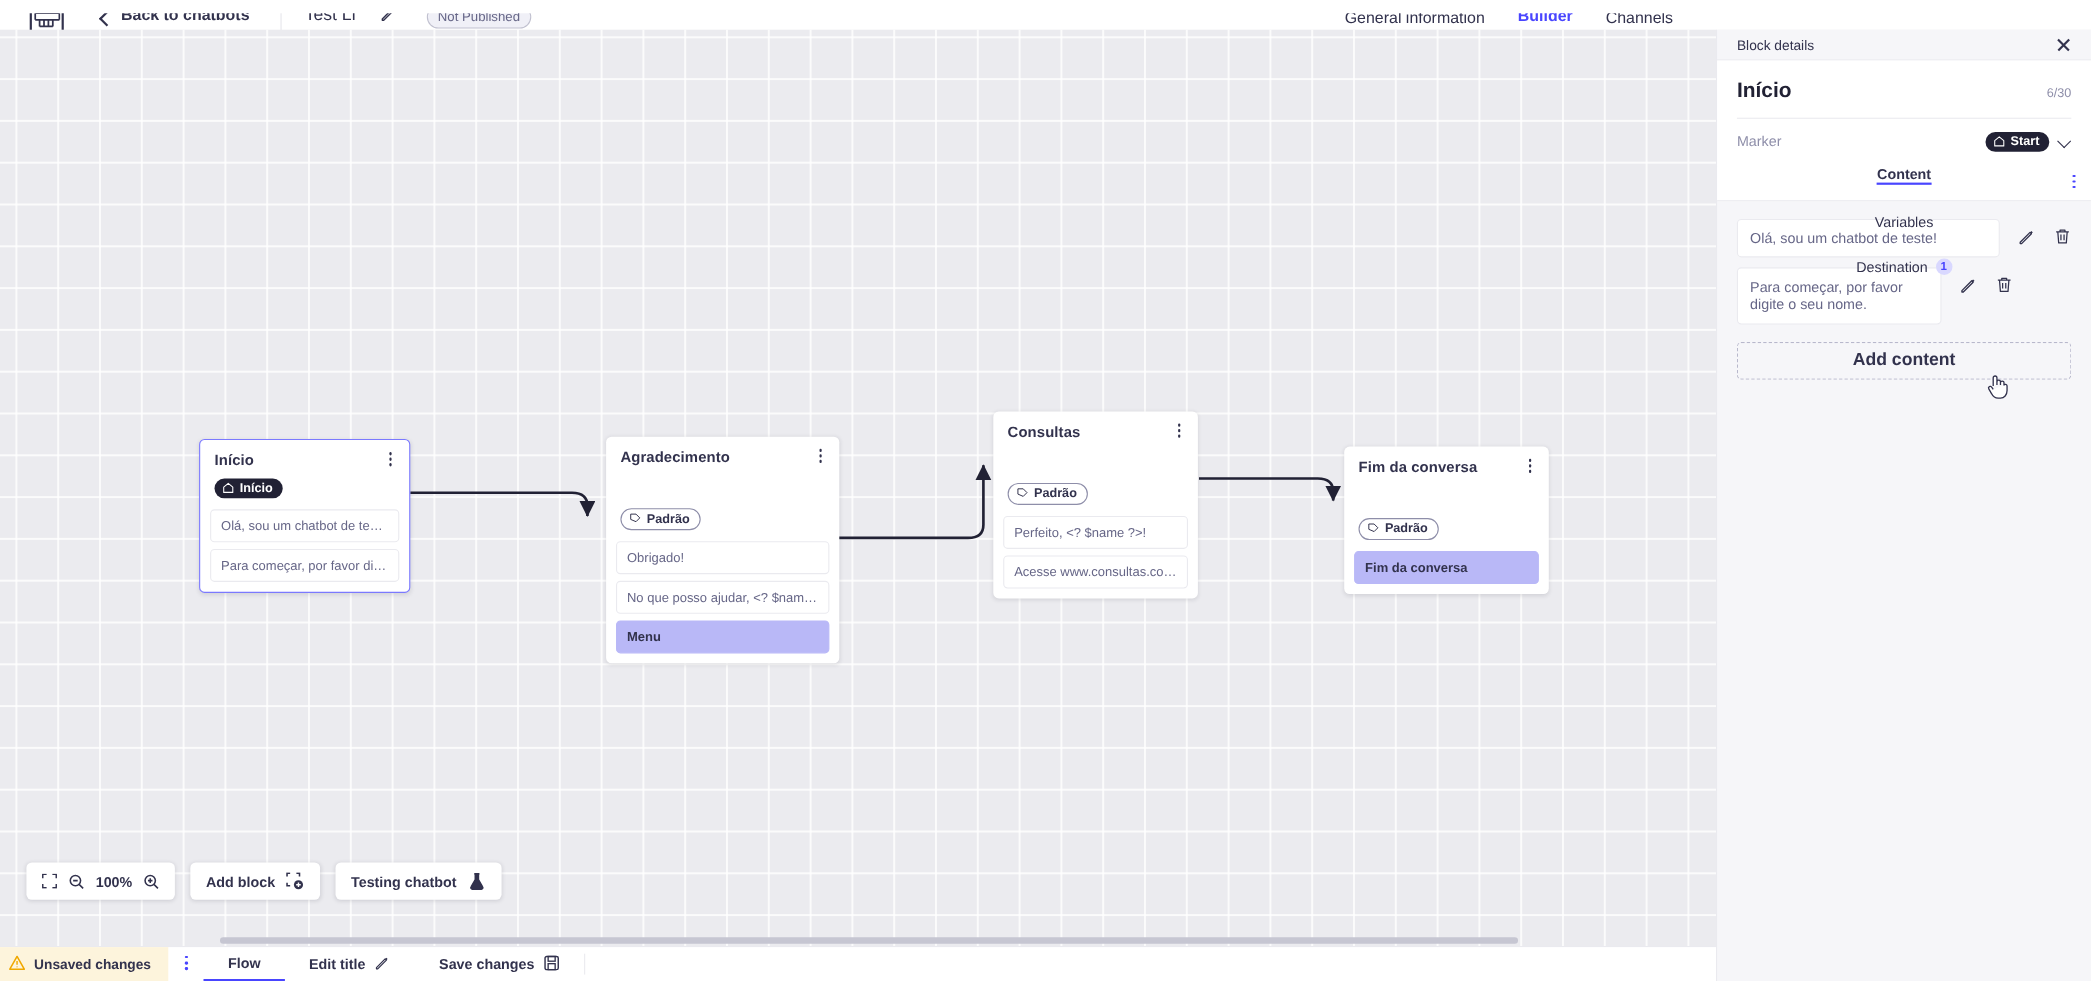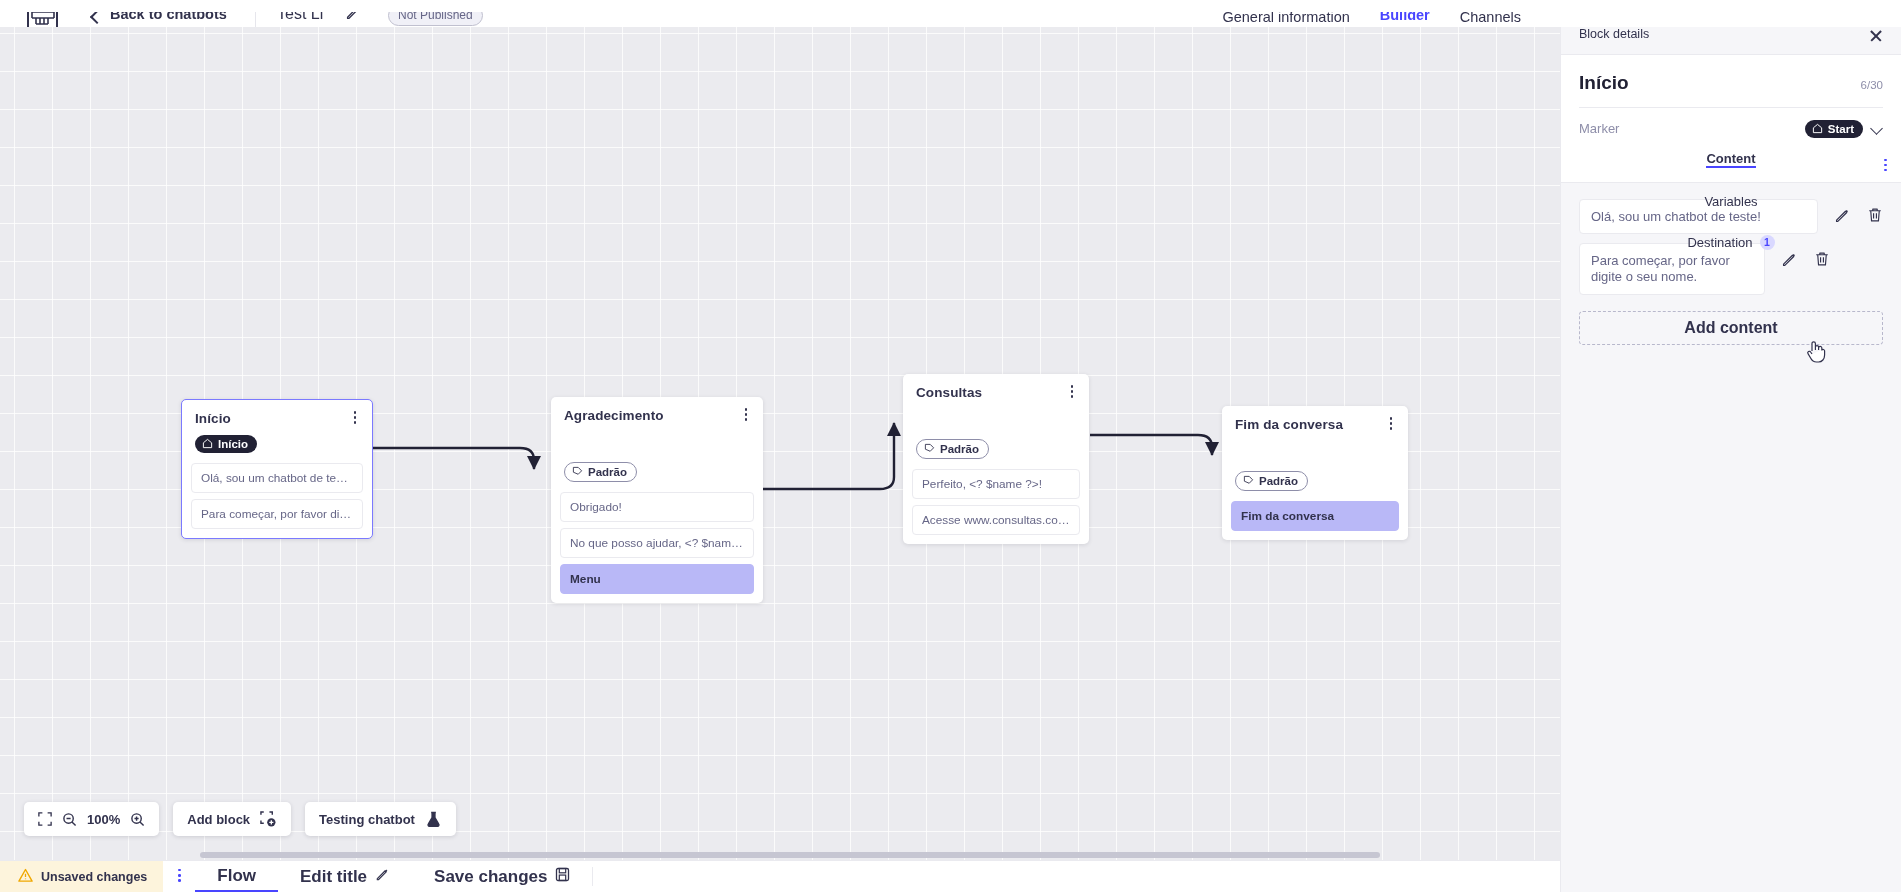--- a/index.html
+++ b/index.html
@@ -92,53 +92,53 @@
   .node-rows{ padding:0 9px 9px 9px; }
   .row{
     border:1px solid #eaeaef; border-radius:4px; background:#fff;
     font-size:11.8px; color:#666687; padding:7px 9px; margin-bottom:6px;
     white-space:nowrap; overflow:hidden; text-overflow:ellipsis;
   }
   .row:last-child{ margin-bottom:0; }
   .row.highlight{ background:#b9b8f7; color:#32324d; font-weight:700; border-color:#b9b8f7; }
 
   
-  .float-bar{ position:absolute; left:24px; bottom:24px; display:flex; gap:14px; z-index:9;justify-content:flex-end; }
+  .float-bar{ position:absolute; left:24px; bottom:42px; display:flex; gap:14px; z-index:9;justify-content:flex-end; }
   .fgrp{
     background:#fff; border-radius:5px; box-shadow:0 1px 4px rgba(33,33,52,.15);
     height:34px; display:flex; align-items:center; padding:0 14px; gap:10px;
     font-size:13px; font-weight:700; color:#32324d;
   }
   .fgrp .ic{ display:flex; align-items:center; }
 
   
   .statusbar{
     position:absolute; left:0; bottom:0; width:1560px; height:32px;
     background:#fff; border-top:1px solid #eaeaef; display:flex; align-items:stretch;
   }
   .unsaved{
     background:#fdf4dc; display:flex; align-items:center; gap:8px;
-    padding:0 16px 0 18px; font-size:12.5px; font-weight:700; color:#32324d;
+    padding:0 16px 0 8px; font-size:12.5px; font-weight:700; color:#32324d;
   }
   .sb-kebab{ width:32px; display:flex; align-items:center; justify-content:center; }
   .sb-kebab i{ display:block; width:2.6px; height:2.6px; border-radius:50%; background:#4945ff; margin:0 auto 2.6px auto; }
   .sb-item{
     display:flex; align-items:center; gap:8px; padding:0 22px;
-    font-size:17px; font-weight:700; color:#32324d;
+    font-size:13px; font-weight:700; color:#32324d;
   }
   .sb-item.active{ color:#32324d; border-bottom:2.5px solid #4945ff; }
   .sb-right-div{ width:1px; background:#eaeaef; margin:6px 0; }
 
   
   .panel{
     position:absolute; right:0; top:27px; width:341px; height:865px;
     background:#f6f6f9; border-left:1px solid #eaeaef;
   }
   .panel-head{
-    height:28px; display:flex; justify-content:space-between;
+    height:28px; display:flex; align-items:center; justify-content:space-between;
     padding:0 16px 0 18px; font-size:12.5px; color:#32324d; background:#f6f6f9;
     border-bottom:1px solid #eaeaef;
   }
   .close-x{ width:18px; height:18px; position:relative; cursor:pointer; }
   .close-x::before,.close-x::after{
     content:""; position:absolute; left:2px; top:8px; width:14px; height:1.6px; background:#32324d;
   }
   .close-x::before{ transform:rotate(45deg); }
   .close-x::after{ transform:rotate(-45deg); }
 

